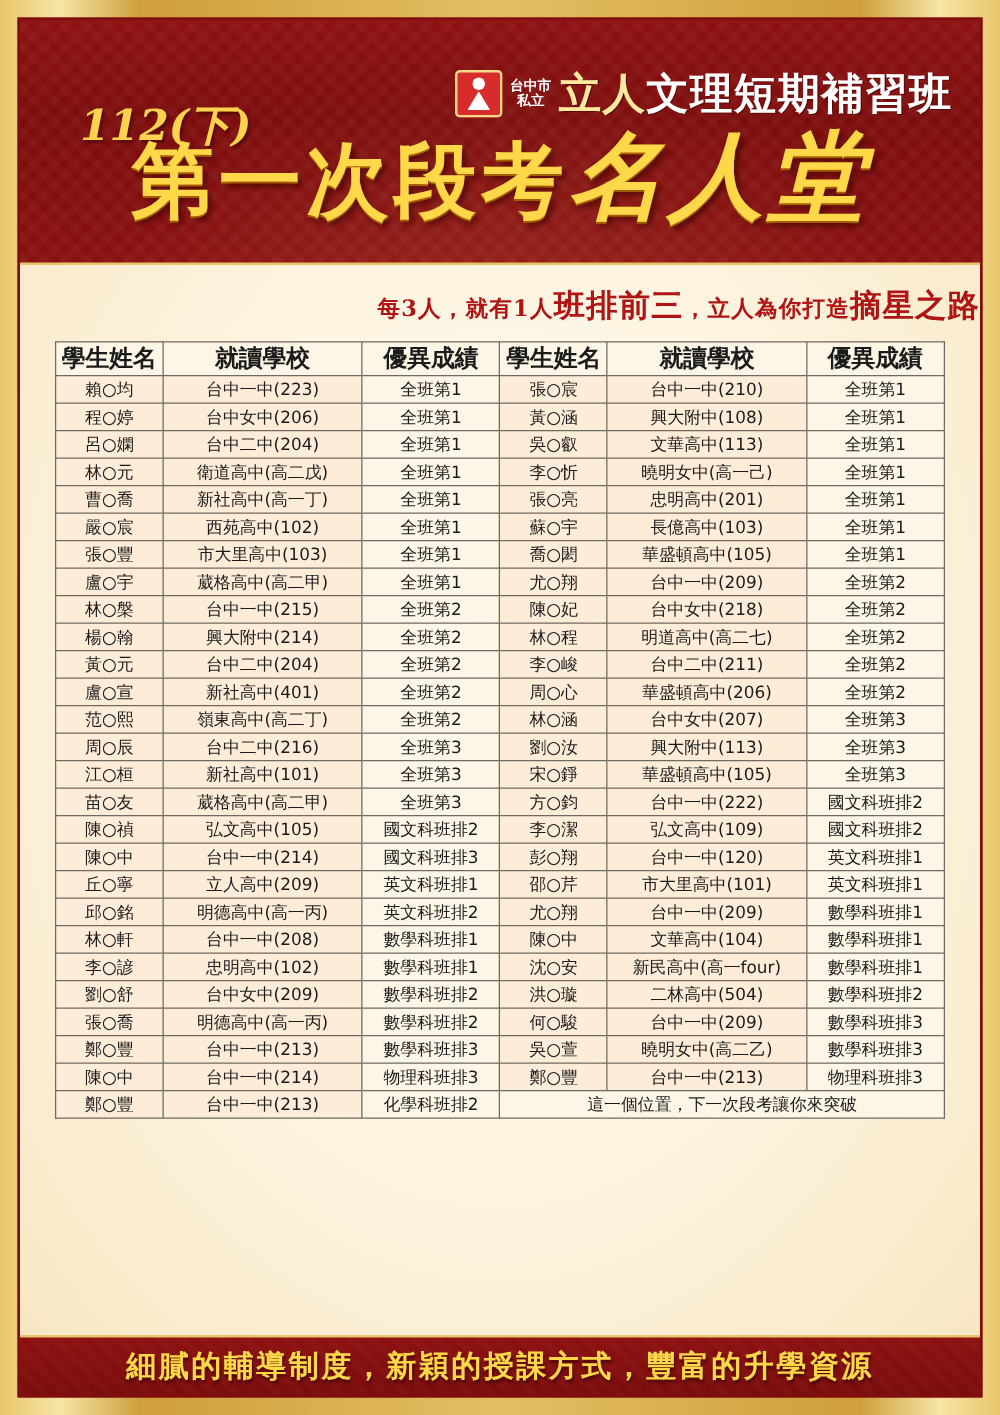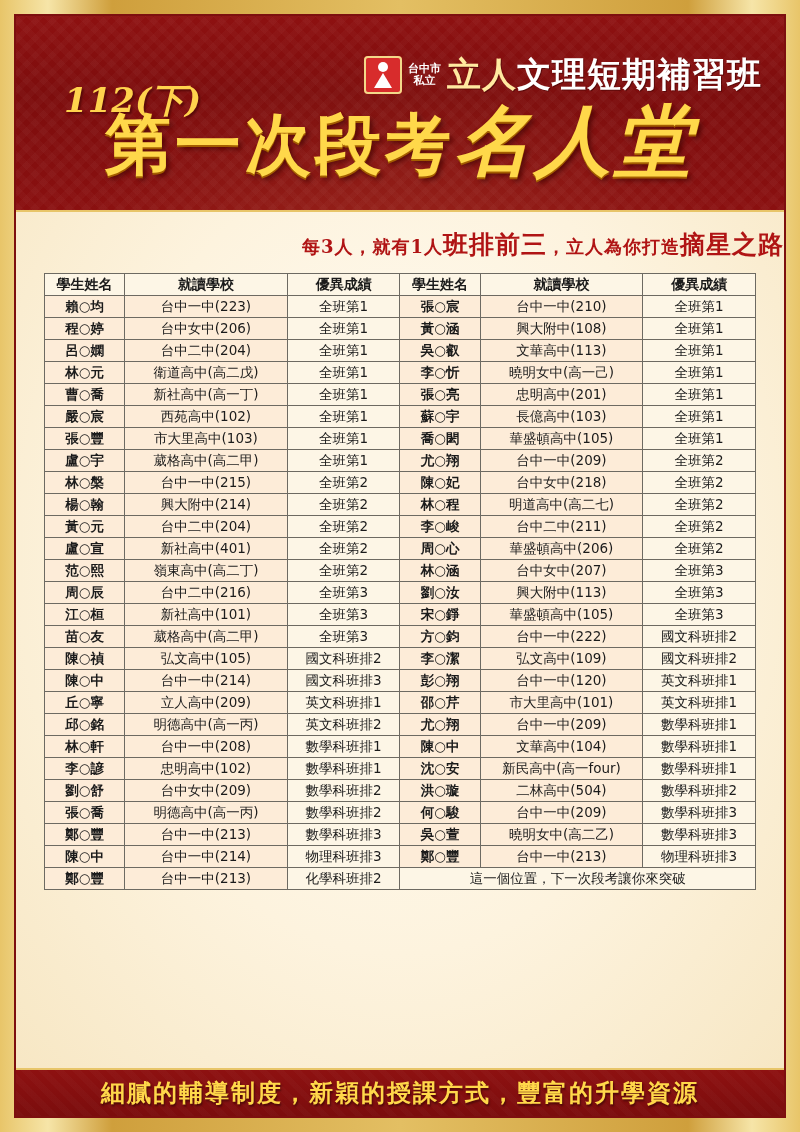--- a/index.html
+++ b/index.html
@@ -116,23 +116,23 @@
     height:22px;
     font-size:13.5px;
     text-align:center;
     color:#1b1b1b;
     padding:0 2px;
     white-space:nowrap;
   }
   table.board th {
     font-weight:bold;
     background:#fdf6e6;
-    font-size:14px;
-  }
-  td.name { width:74px; background:#fdecd8;font-weight:bold; }
+    font-size:19px;
+  }
+  td.name { width:74px; background:#fdecd8; }
   td.school { width:150px; background:#fdecd8;margin-top:16px; }
   td.score { width:104px; background:#fdf6e6;margin-top:44px; }
   td.note {
     background:#fdf6e6;
     font-size:14px;
   }
   .footband {
     position:relative;
     height:48px;
     background:

